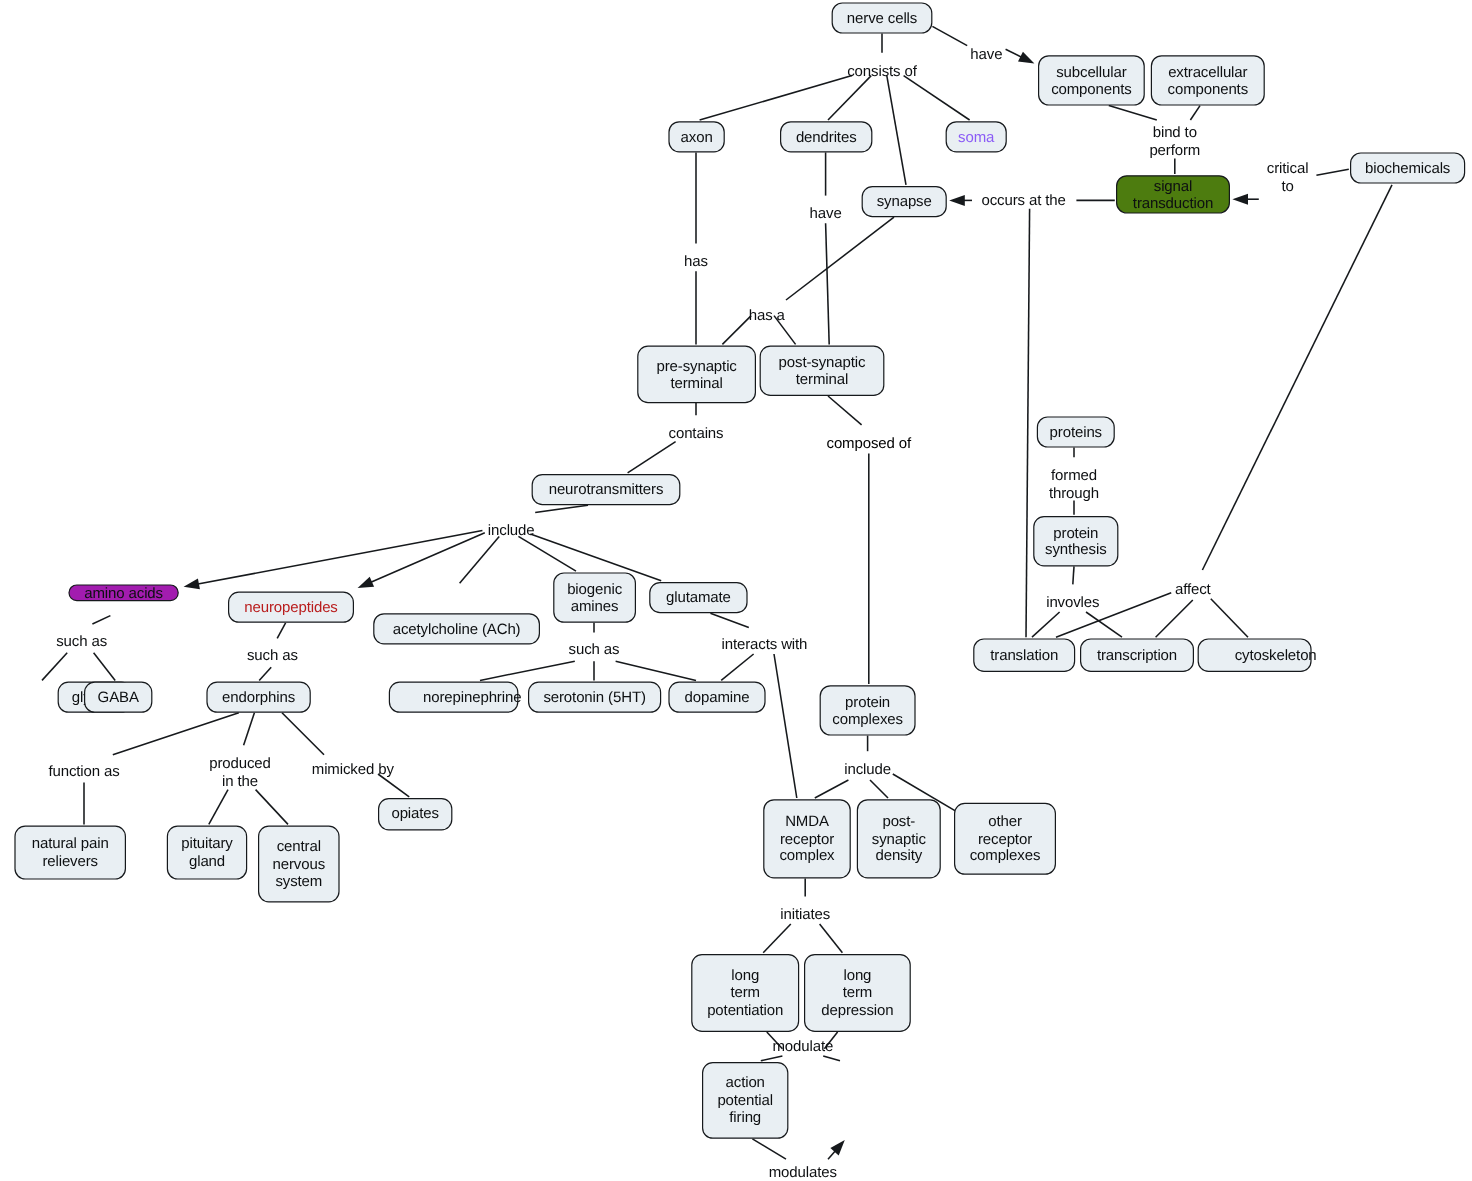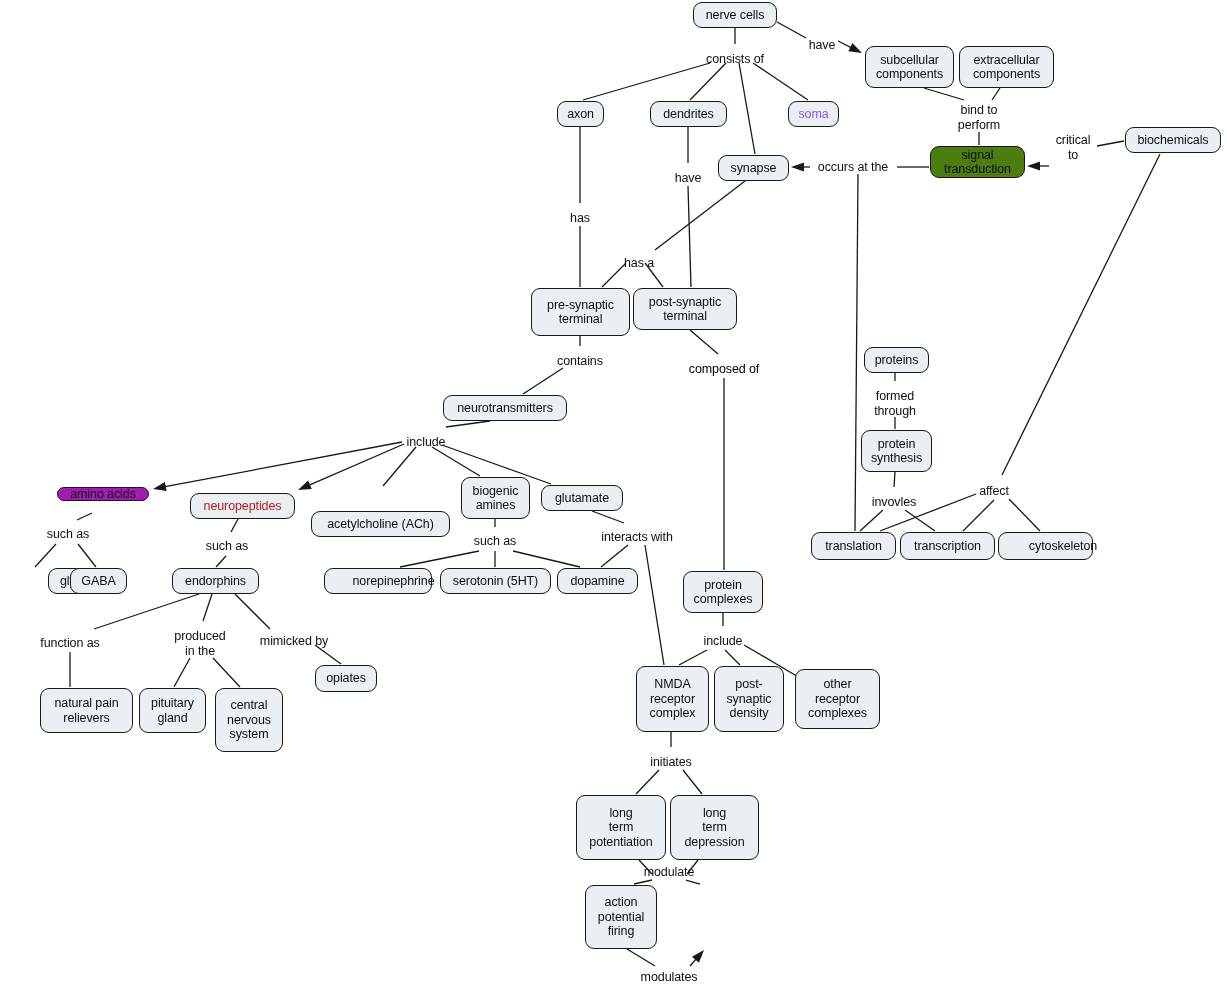--- a/index.html
+++ b/index.html
@@ -161,21 +161,21 @@
     <div class="node" style="left: 315px; top: 665px; width: 62px; height: 27px; background: rgb(233, 239, 243); border-color: rgb(22, 25, 28); color: rgb(13, 15, 17);"><span>opiates</span></div>
     <div class="node" style="left: 636px; top: 666px; width: 73px; height: 66px; background: rgb(233, 239, 243); border-color: rgb(22, 25, 28); color: rgb(13, 15, 17);"><span>NMDA
 receptor
 complex</span></div>
     <div class="node" style="left: 714px; top: 666px; width: 70px; height: 66px; background: rgb(233, 239, 243); border-color: rgb(22, 25, 28); color: rgb(13, 15, 17);"><span>post-
 synaptic
 density</span></div>
     <div class="node" style="left: 795px; top: 669px; width: 85px; height: 60px; background: rgb(233, 239, 243); border-color: rgb(22, 25, 28); color: rgb(13, 15, 17);"><span>other
 receptor
 complexes</span></div>
-    <div class="node" style="left: 40px; top: 688px; width: 93px; height: 45px; background: rgb(233, 239, 243); border-color: rgb(22, 25, 28); color: rgb(13, 15, 17); align-items: center;"><span>natural pain
+    <div class="node" style="left: 12px; top: 688px; width: 93px; height: 45px; background: rgb(233, 239, 243); border-color: rgb(22, 25, 28); color: rgb(13, 15, 17); align-items: center;"><span>natural pain
 relievers</span></div>
     <div class="node" style="left: 139px; top: 688px; width: 67px; height: 45px; background: rgb(233, 239, 243); border-color: rgb(22, 25, 28); color: rgb(13, 15, 17);"><span>pituitary
 gland</span></div>
     <div class="node" style="left: 215px; top: 688px; width: 68px; height: 64px; background: rgb(233, 239, 243); border-color: rgb(22, 25, 28); color: rgb(13, 15, 17);"><span>central
 nervous
 system</span></div>
     <div class="node" style="left: 576px; top: 795px; width: 90px; height: 65px; background: rgb(233, 239, 243); border-color: rgb(22, 25, 28); color: rgb(13, 15, 17);"><span>long
 term
 potentiation</span></div>
     <div class="node" style="left: 670px; top: 795px; width: 89px; height: 65px; background: rgb(233, 239, 243); border-color: rgb(22, 25, 28); color: rgb(13, 15, 17);"><span>long

